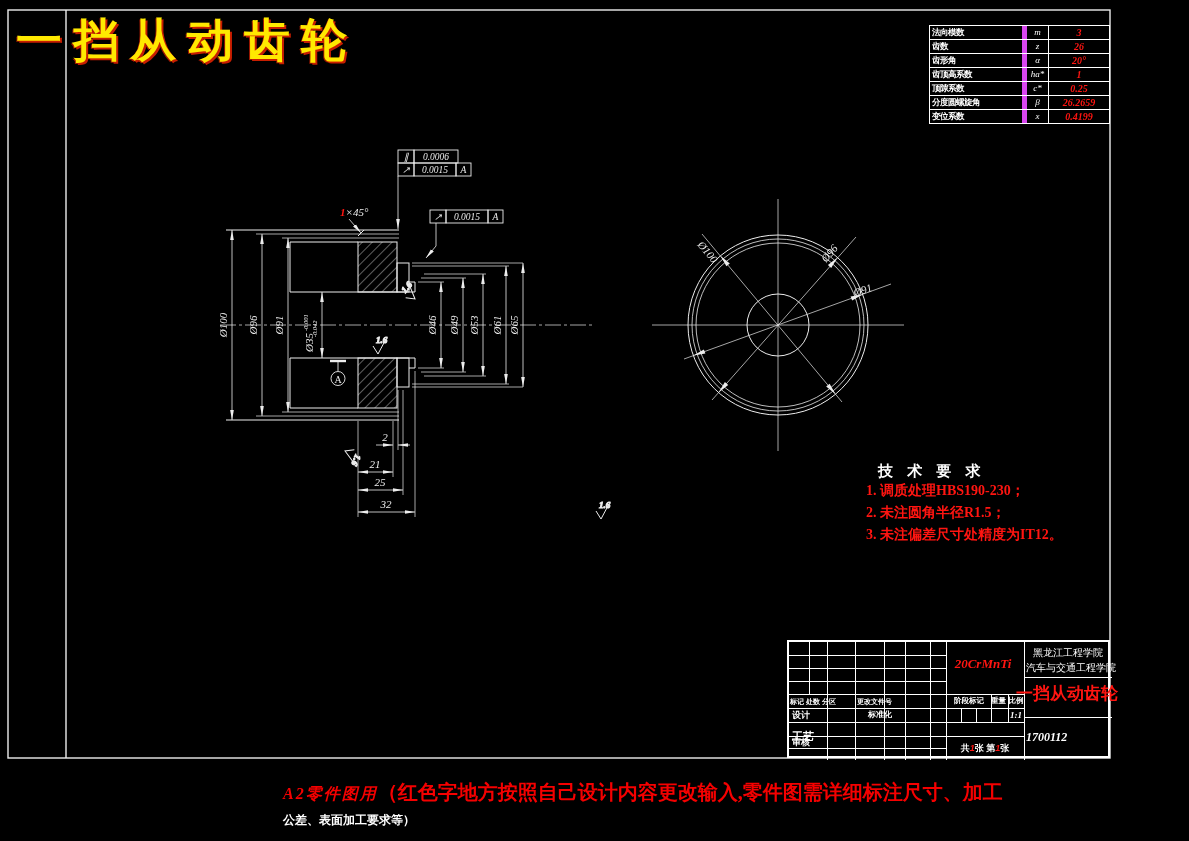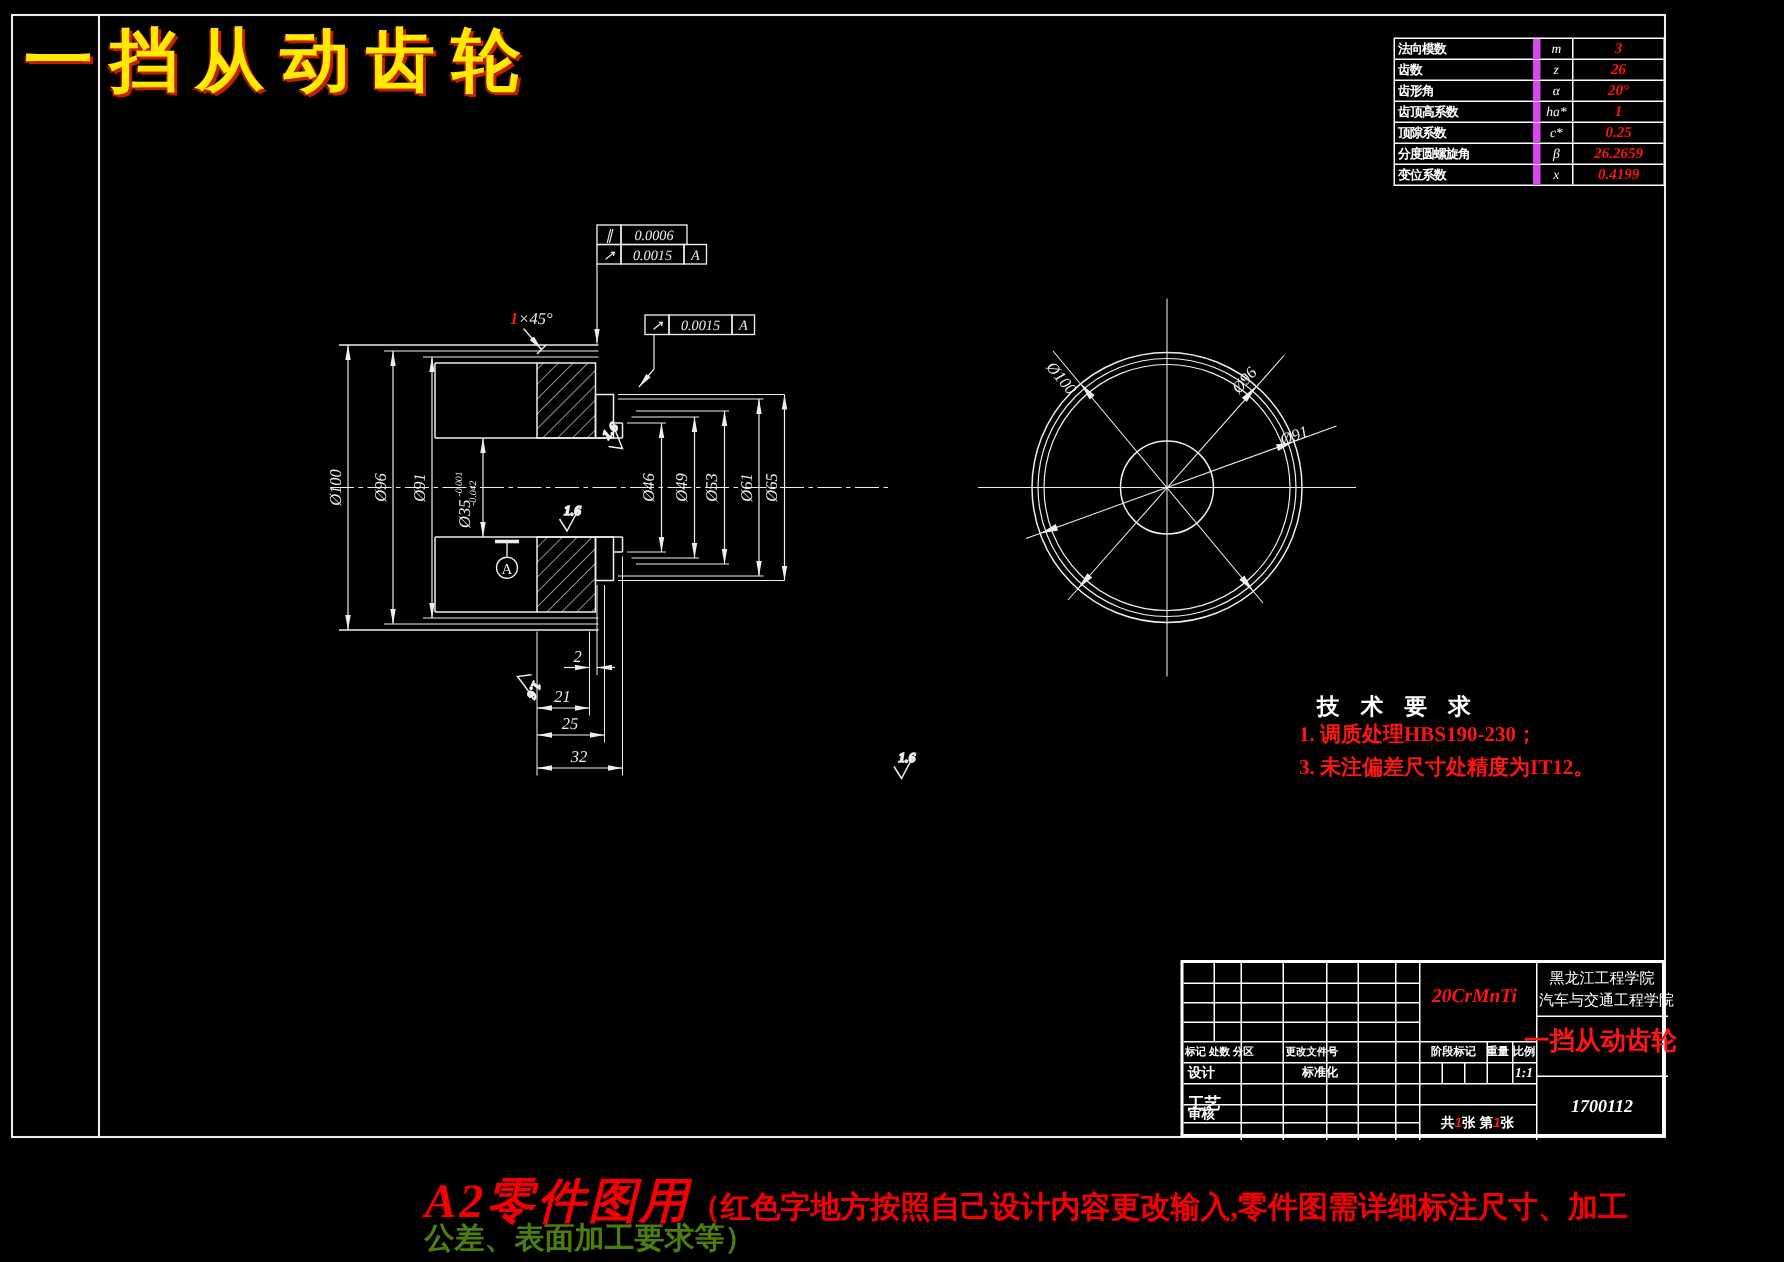--- a/index.html
+++ b/index.html
@@ -29,28 +29,28 @@
   .tb{left:787px;top:640px;width:323px;height:118px;border:2px solid #fff;box-sizing:border-box;z-index:4;}
   .vl{position:absolute;width:1px;background:#fff;}
   .hl{position:absolute;height:1px;background:#fff;}
   .tbl{position:absolute;color:#fff;white-space:nowrap;font-weight:bold;}
   .material{left:153px;top:14px;width:82px;text-align:center;color:#ff1511;font-size:13px;
       font-style:italic;font-weight:bold;font-family:"Liberation Serif",serif;}
   .school{left:237px;top:3px;width:84px;text-align:center;color:#fff;font-size:10px;
       font-weight:normal;line-height:15px;}
   .partname{left:227px;top:40px;width:96px;text-align:center;color:#ff1511;font-size:17px;
       font-weight:bold;letter-spacing:0px;}
-  .drawno{left:237px;top:88px;width:84px;text-align:center;color:#fff;font-size:12px;
+  .drawno{left:237px;top:88px;width:84px;color:#fff;font-size:12px;
       font-style:italic;font-weight:bold;font-family:"Liberation Serif",serif;}
   .rednum{color:#ff1511;font-style:italic;}
   
   .caption{left:283px;top:779px;color:#f50000;white-space:nowrap;font-family:"Liberation Serif",serif;}
-  .cap-big{font-size:32px;font-weight:bold;font-style:italic;letter-spacing:2px;}
+  .cap-big{font-size:16px;font-weight:bold;font-style:italic;letter-spacing:2px;}
   .cap-small{font-size:20px;font-weight:bold;}
-  .caption2{left:283px;top:812px;color:#4d7c0f;font-size:20px;font-weight:bold;
+  .caption2{left:283px;top:812px;color:#ffffff;font-size:12px;font-weight:bold;
       font-family:Liberation Mono, monospace;white-space:nowrap;}
 </style>
 </head>
 <body>
 
 <svg class="abs" width="1189" height="841" viewBox="0 0 1189 841" style="left:0;top:0">
   <defs>
     <pattern id="hatch" width="7" height="7" patternUnits="userSpaceOnUse" patternTransform="rotate(45)">
       <line x1="0" y1="0" x2="0" y2="7" stroke="#ededed" stroke-width="0.8"></line>
     </pattern>
@@ -259,20 +259,21 @@
   <div class="prow">
     <div class="pl">变位系数</div>
     <div class="ps">x</div>
     <div class="pv">0.4199</div>
   </div>
 </div>
 
 <div class="abs tech-head">技 术 要 求</div>
 <div class="abs tech-items">
   <div>1. 调质处理HBS190-230；</div>
+  <div>2. 未注圆角半径R1.5；</div>
   <div>3. 未注偏差尺寸处精度为IT12。</div>
 </div>
 
 <div class="abs tb">
 
   <div class="vl" style="left:157px;top:0;height:118px"></div>
   <div class="vl" style="left:235px;top:0;height:118px"></div>
   <div class="vl" style="left:20px;top:0;height:52px"></div>
   <div class="vl" style="left:38px;top:0;height:118px"></div>
   <div class="vl" style="left:66px;top:0;height:118px"></div>

